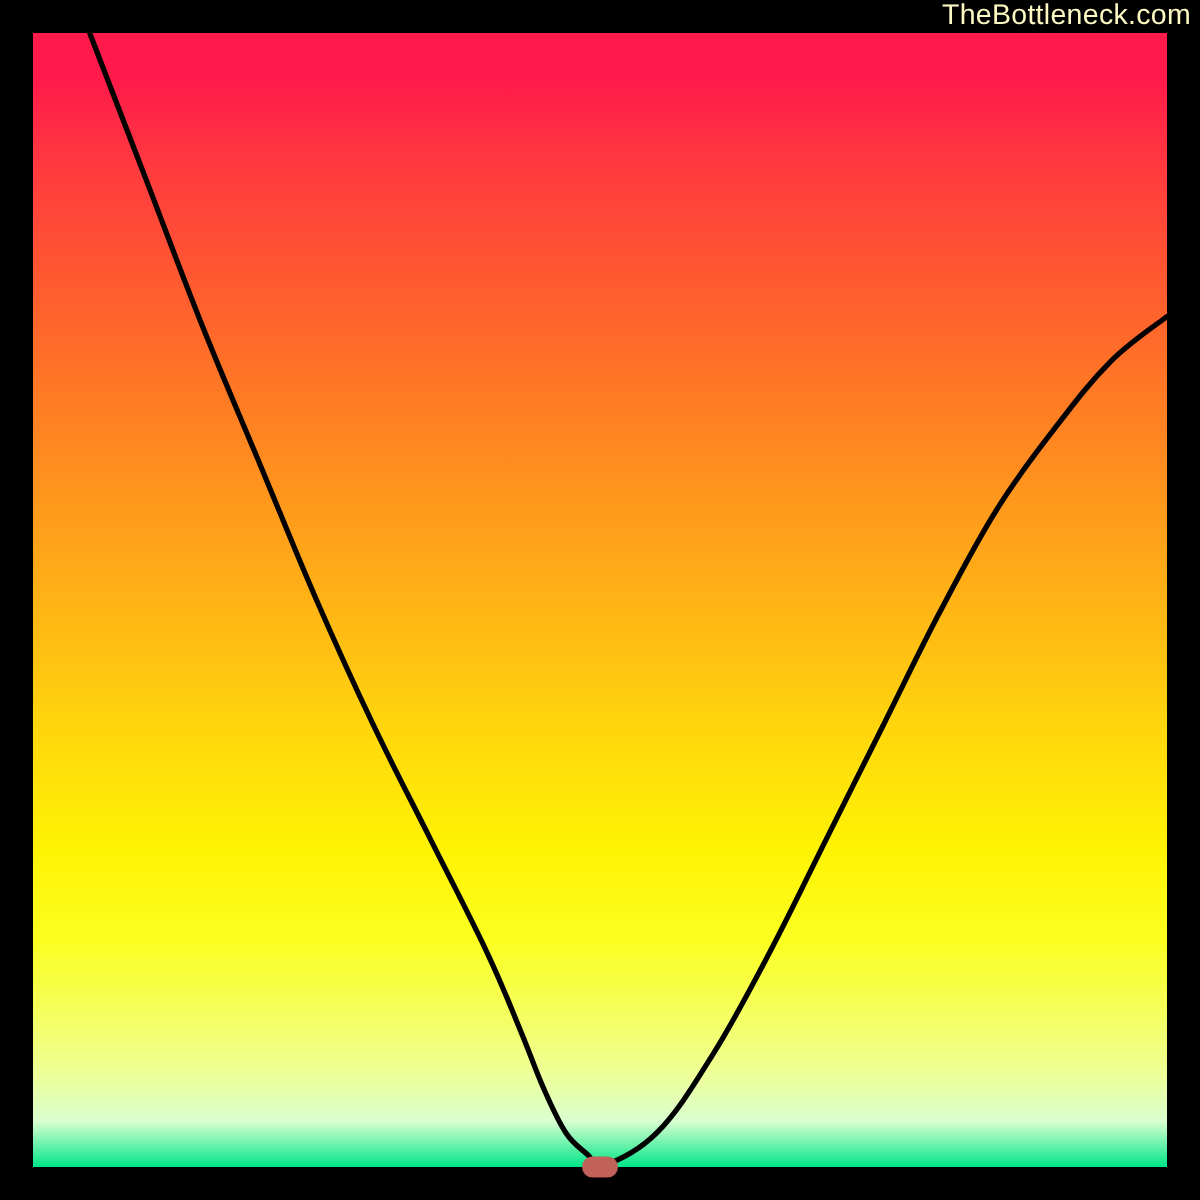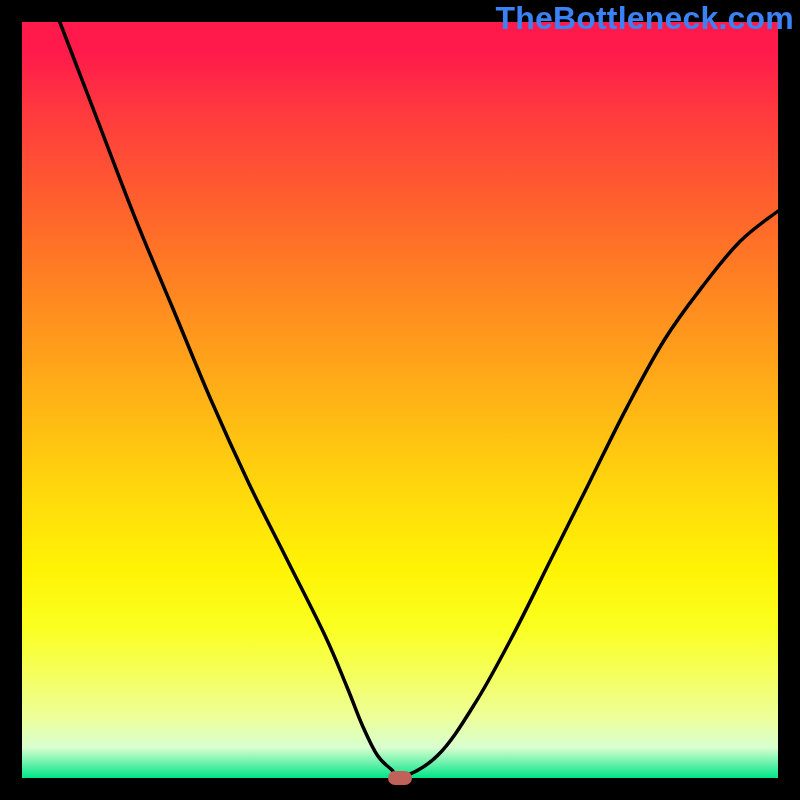--- a/index.html
+++ b/index.html
@@ -37,23 +37,23 @@
       #f5ff5a 86%,
       #edff9a 92%,
       #d8ffd0 96%,
       #00e588 100%
     );
   }
   .watermark {
     position: absolute;
     top: 0px;
     right: 6px;
-    color: #3b82f6;
-    font-size: 32px;
-    font-weight: 700;
+    color: #fef9c3;
+    font-size: 19px;
+    font-weight: 400;
     letter-spacing: 0.2px;
     user-select: none;
   }
   svg.curve {
     position: absolute;
     left: 0;
     top: 0;
     width: 756px;
     height: 756px;
     overflow: visible;

